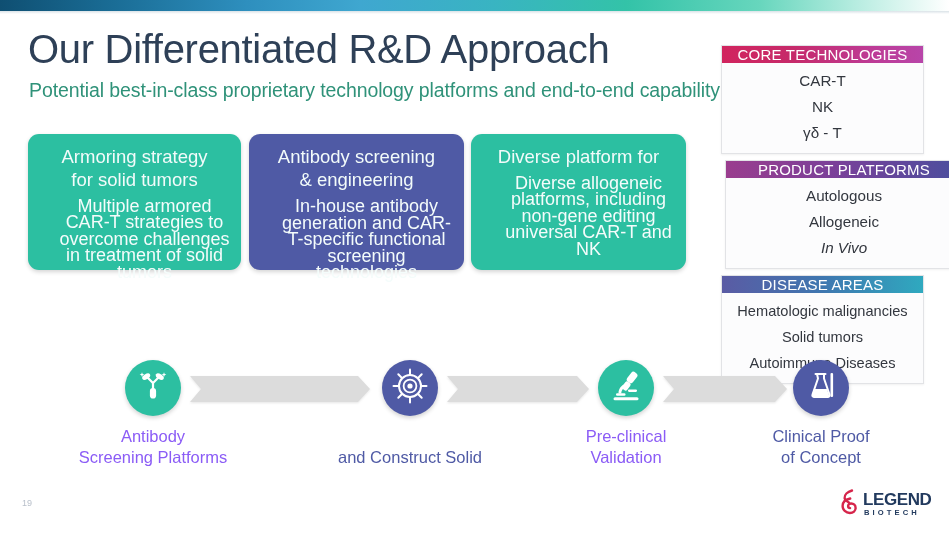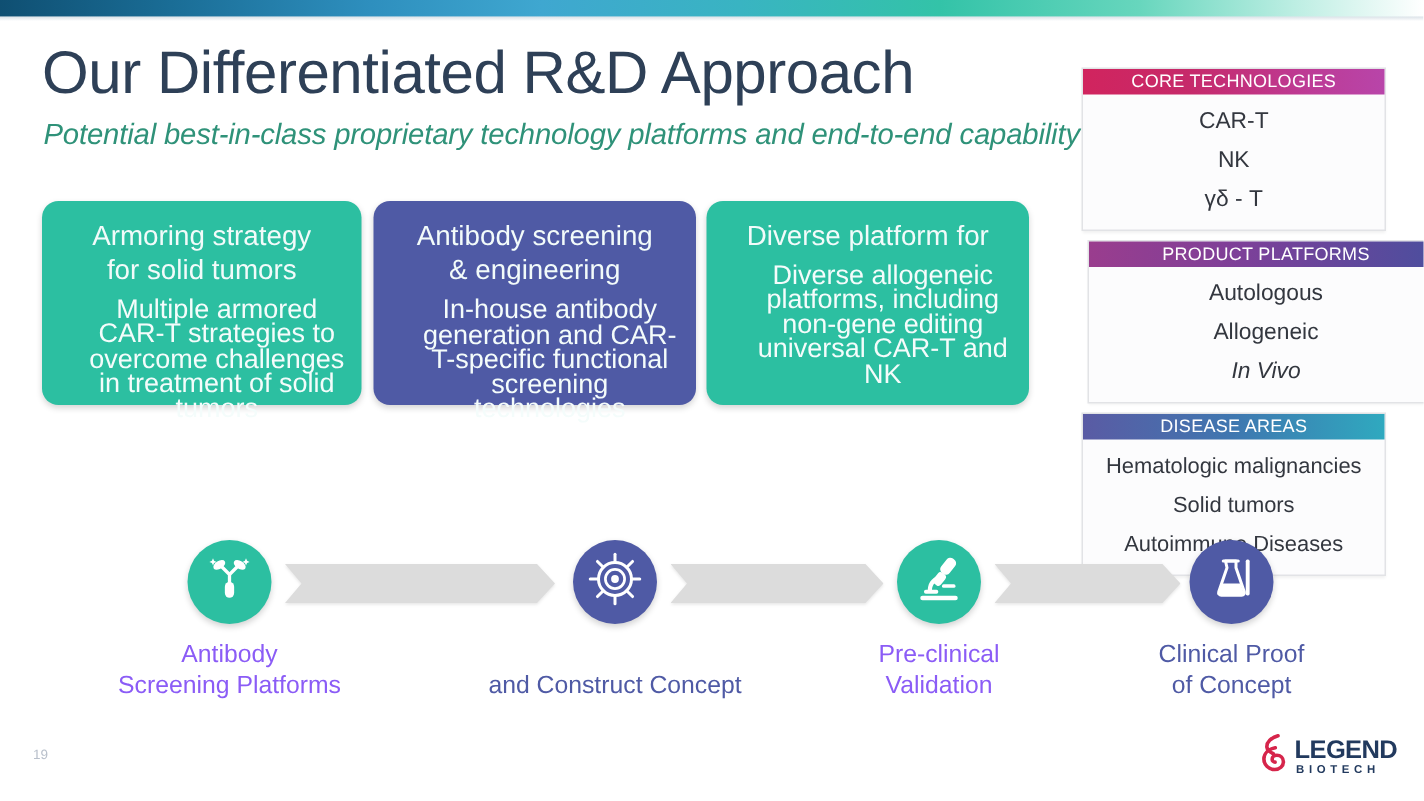--- a/index.html
+++ b/index.html
@@ -23,21 +23,21 @@
 
   
   #page-title {
     position:absolute; left:28px; top:27px;
     font-size:40px; font-weight:400; color:#2e4057;
     letter-spacing:-.3px; white-space:nowrap;
   }
   #page-subtitle {
     position:absolute; left:29px; top:79px;
     font-size:19.5px; font-weight:400; color:#2f9279;
-    letter-spacing:-.1px; white-space:nowrap;font-style:italic;
+    letter-spacing:-.1px; white-space:nowrap;
   }
 
   
   #cards { position:absolute; left:28px; top:134px; width:570px; height:136px; }
   .card {
     position:absolute; top:0; height:136px; border-radius:11px;
     color:#ffffff; text-align:center;
     box-shadow:0 2px 4px rgba(0,0,0,.17);
     padding:11px 10px 0 10px;
   }
@@ -46,21 +46,21 @@
   #card-0 { left:0;   width:213px; background:#2cbfa1; }
   #card-1 { left:221px; width:215px; background:#4f5aa5; }
   #card-2 { left:443px; width:215px; background:#2cbfa1; }
   #card-1 .card-body { line-height:16.6px; }
 
   
   #panel { position:absolute; left:721px; top:45px; width:203px; }
   .panel-group { background:#fcfcfd; border:1px solid #e2e3e6; margin-bottom:6px; box-shadow:0 1px 2px rgba(0,0,0,.06); }
   .panel-head {
     height:17px; line-height:17px; text-align:center;
-    font-size:12px; color:#ffffff; letter-spacing:.2px; white-space:nowrap;
+    font-size:15px; color:#ffffff; letter-spacing:.2px; white-space:nowrap;
   }
   #head-core     { background:linear-gradient(to right,#d1245e 0%,#c62a6a 35%,#bd3b96 75%,#b845a9 100%); }
   #head-platform { background:linear-gradient(to right,#9a3d8e 0%,#7b4099 45%,#4a4f9e 100%); }
   #head-disease  { background:linear-gradient(to right,#5a5ba4 0%,#3f77b0 50%,#2fa9bf 100%); }
   .panel-row {
     text-align:center; font-size:15.2px; color:#33373f;
     height:26px; line-height:26px; white-space:nowrap;
   }
   .panel-row.italic { font-style:italic; }
   #group-core     { width:203px; margin-left:0; }
@@ -236,21 +236,21 @@
               <line x1="10.2" y1="25.8" x2="6.3" y2="29.7"></line>
           </g>
           <circle cx="18" cy="18" r="11" fill="none" stroke="#ffffff" stroke-width="2"></circle>
           <circle cx="18" cy="18" r="6.4" fill="none" stroke="#ffffff" stroke-width="1.8"></circle>
           <circle cx="18" cy="18" r="2.6" fill="#ffffff"></circle>
         </svg>
       </span>
     </div>
     <div class="node-label purple">
       <br>
-      <span>and Construct Concept</span>
+      <span>and Construct Solid</span>
     </div>
   </div>
 
   <div class="node" id="node-2">
     <div class="node-circle teal">
       <span>
         <svg width="34" height="34" viewBox="0 0 34 34">
           <g fill="#ffffff">
             <rect x="19.5" y="2.5" width="7.2" height="12" rx="3" transform="rotate(38 23.1 8.5)"></rect>
             <rect x="14.2" y="12.5" width="6.2" height="9" rx="2.2" transform="rotate(38 17.3 17)"></rect>

